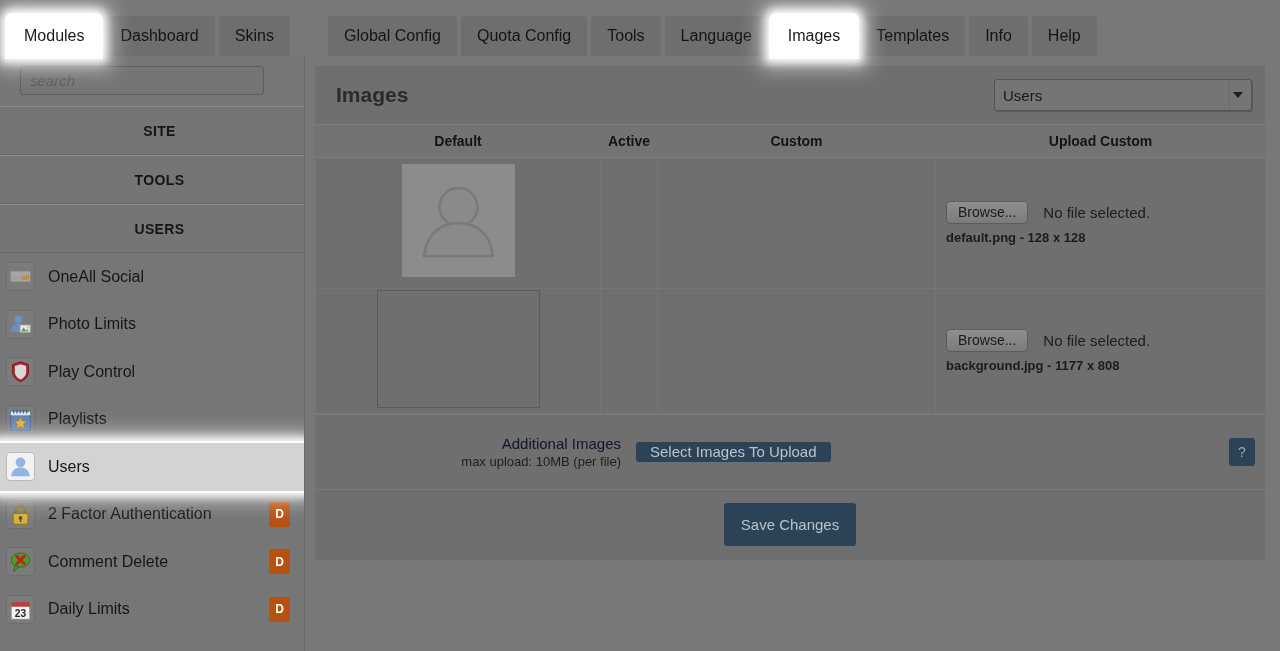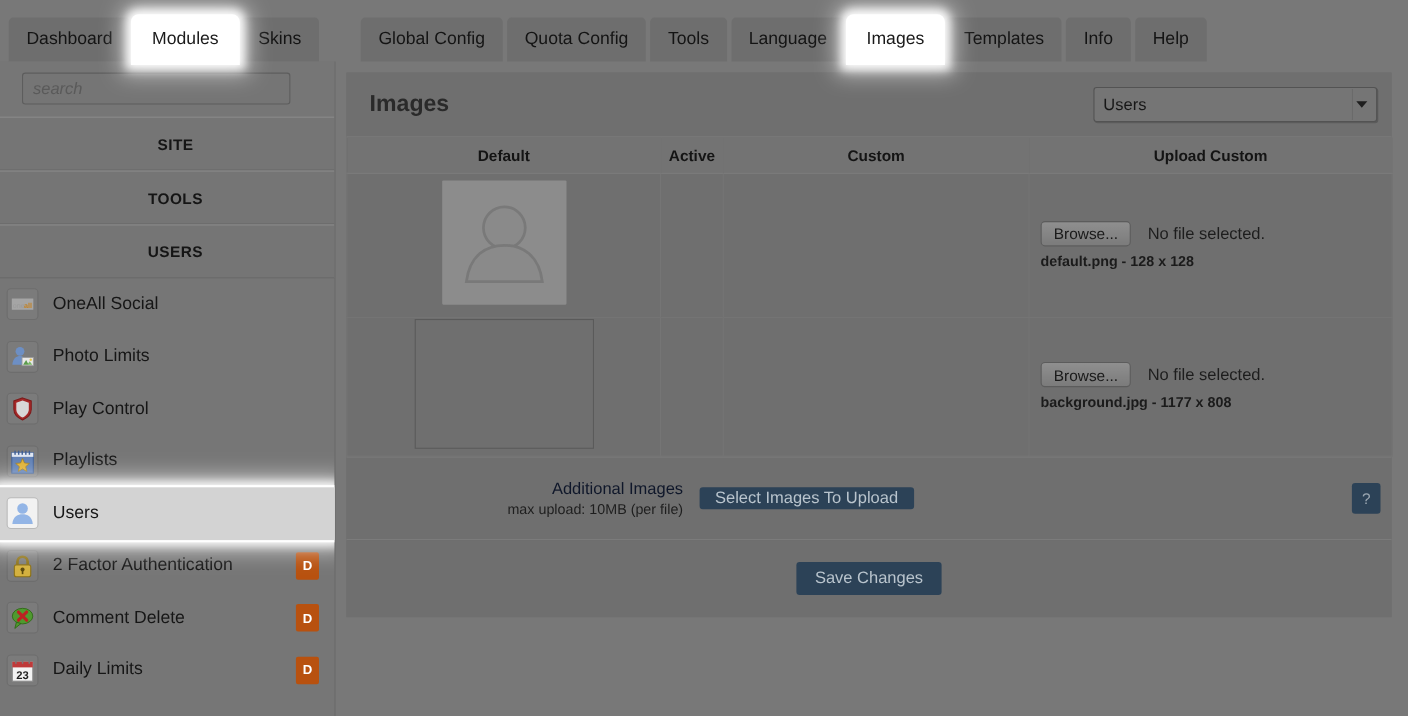--- a/index.html
+++ b/index.html
@@ -345,35 +345,35 @@
     cursor: pointer;
   }
   #save-bar {
     height: 70px;
     background: #6f6f6f;
     display: flex;
     align-items: center;
     justify-content: center;
   }
   #save-btn {
-    height: 30px;
+    height: 43px;
     padding: 0 17px;
   }
 </style>
 </head>
 <body>
 
 <div id="root">
 
   <div class="tabbar" id="tabbar-left">
-    <div class="tab">
-        <span>Dashboard</span>
-      </div>
     <div class="tab active glow">
         <span>Modules</span>
+      </div>
+    <div class="tab">
+        <span>Dashboard</span>
       </div>
     <div class="tab">
         <span>Skins</span>
       </div>
   </div>
 
   <div class="tabbar" id="tabbar-right">
     <div class="tab">
         <span>Global Config</span>
       </div>

